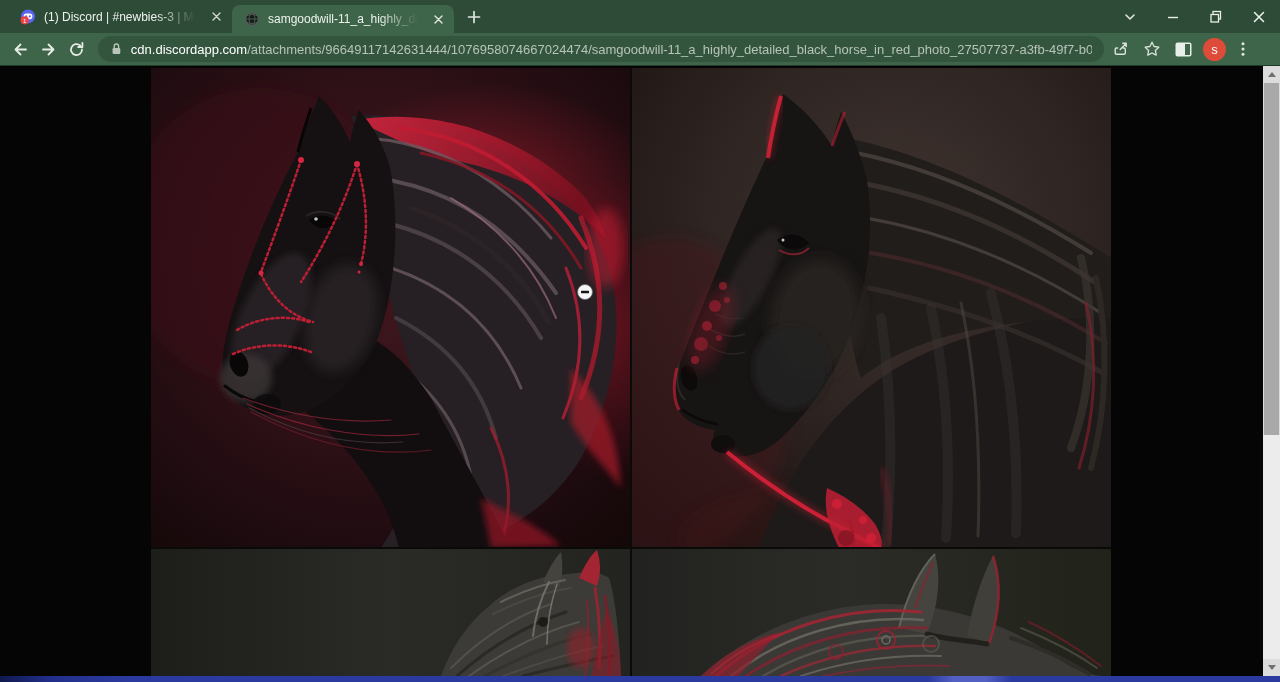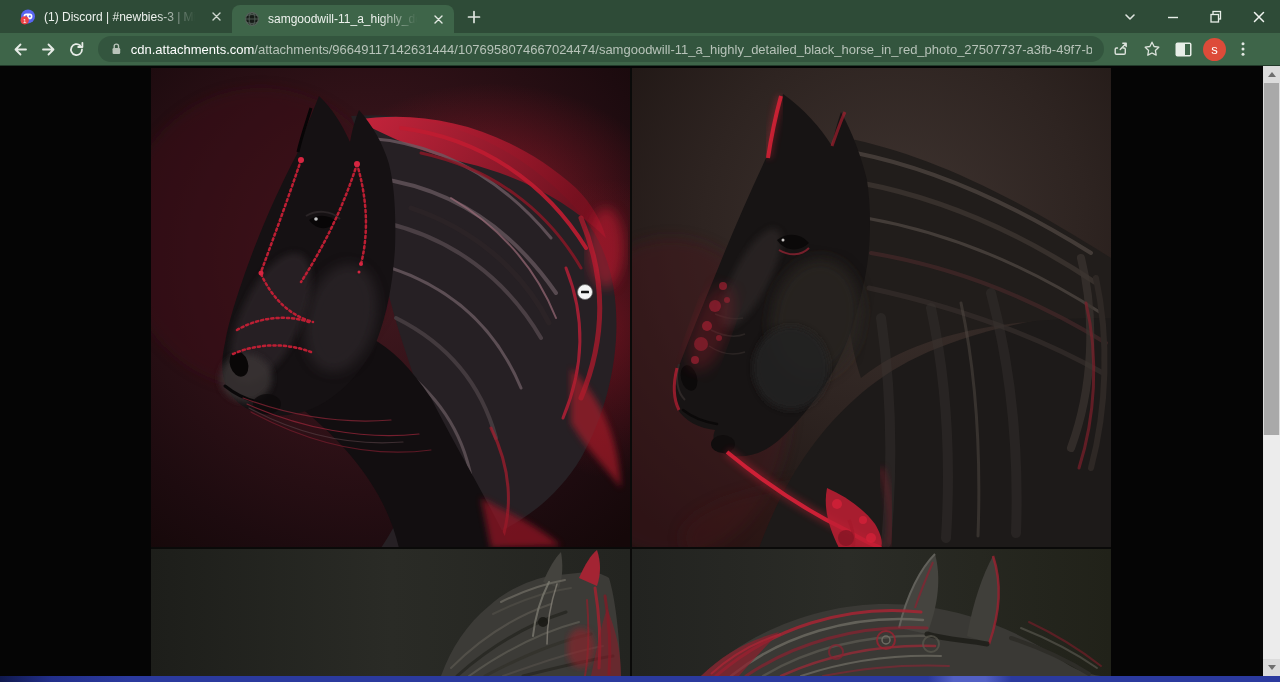--- a/index.html
+++ b/index.html
@@ -150,21 +150,21 @@
       <path d="M15,9.5 a5.5,5.5 0 1 1 -1.9,-4.1" fill="none" stroke="#e7ece7" stroke-width="1.8" stroke-linecap="round"></path>
       <path d="M15.4,2.8 V7 H11.2" fill="none" stroke="#e7ece7" stroke-width="1.8" stroke-linecap="round" stroke-linejoin="round"></path>
     </svg>
   </div>
 
   <div class="omnibox">
     <svg width="13" height="14" viewBox="0 0 13 14">
       <rect x="2.6" y="6" width="7.8" height="6" rx="1.2" fill="#b9c4ba"></rect>
       <path d="M4.3,6 V4.2 a2.2,2.2 0 0 1 4.4,0 V6" fill="none" stroke="#b9c4ba" stroke-width="1.4"></path>
     </svg>
-    <span class="url-text"><span class="url-host">cdn.attachments.com</span><span class="url-path">/attachments/96649117142631444/1076958074667024474/samgoodwill-11_a_highly_detailed_black_horse_in_red_photo_27507737-a3fb-49f7-b0...</span></span>
+    <span class="url-text"><span class="url-host">cdn.discordapp.com</span><span class="url-path">/attachments/96649117142631444/1076958074667024474/samgoodwill-11_a_highly_detailed_black_horse_in_red_photo_27507737-a3fb-49f7-b0...</span></span>
   </div>
 
   <div class="tb-icon">
     <svg width="18" height="18" viewBox="0 0 18 18">
       <path d="M5.5,8 H4.5 a1.3,1.3 0 0 0 -1.3,1.3 V13 a1.3,1.3 0 0 0 1.3,1.3 H12 a1.3,1.3 0 0 0 1.3,-1.3 V9.3 A1.3,1.3 0 0 0 12,8 H11" fill="none" stroke="#dde4dd" stroke-width="1.4" stroke-linecap="round"></path>
       <path d="M8.2,9.5 L14.2,3.2 M14.2,3.2 h-3.4 M14.2,3.2 v3.4" fill="none" stroke="#dde4dd" stroke-width="1.4" stroke-linecap="round" stroke-linejoin="round"></path>
     </svg>
   </div>
   <div class="tb-icon">
     <svg width="18" height="18" viewBox="0 0 18 18">

